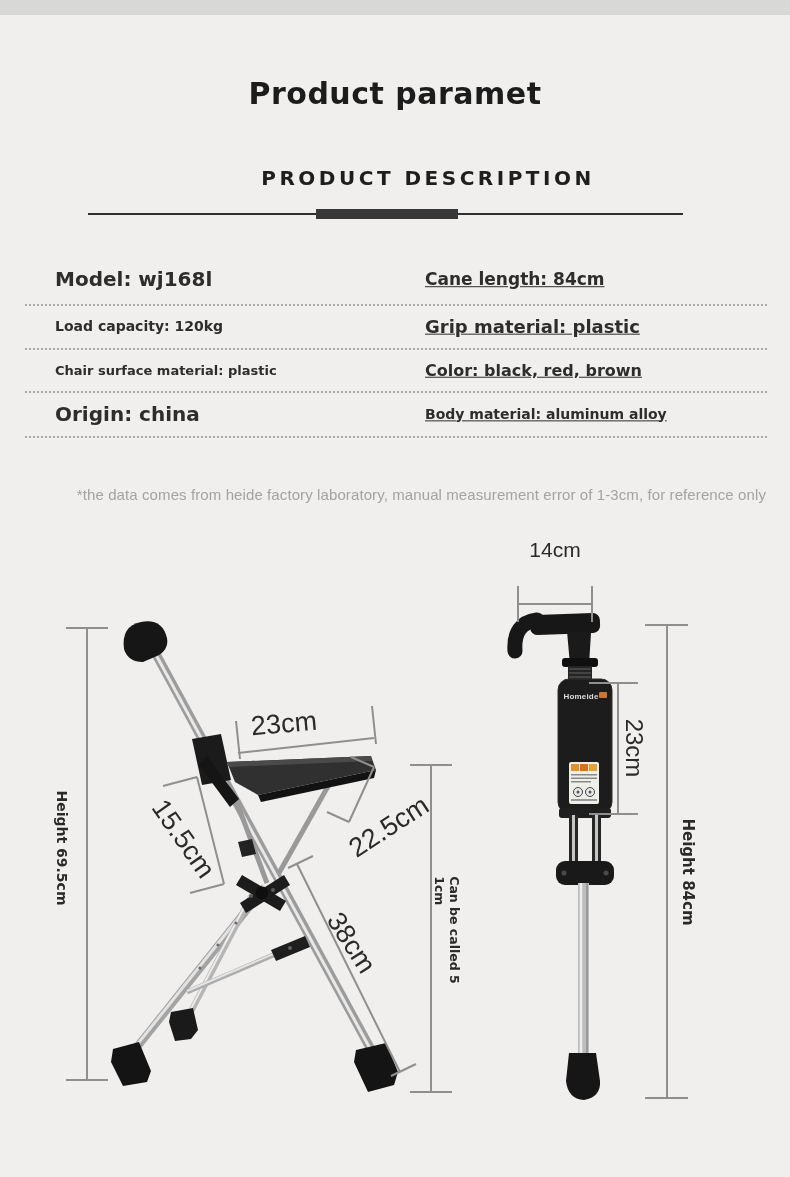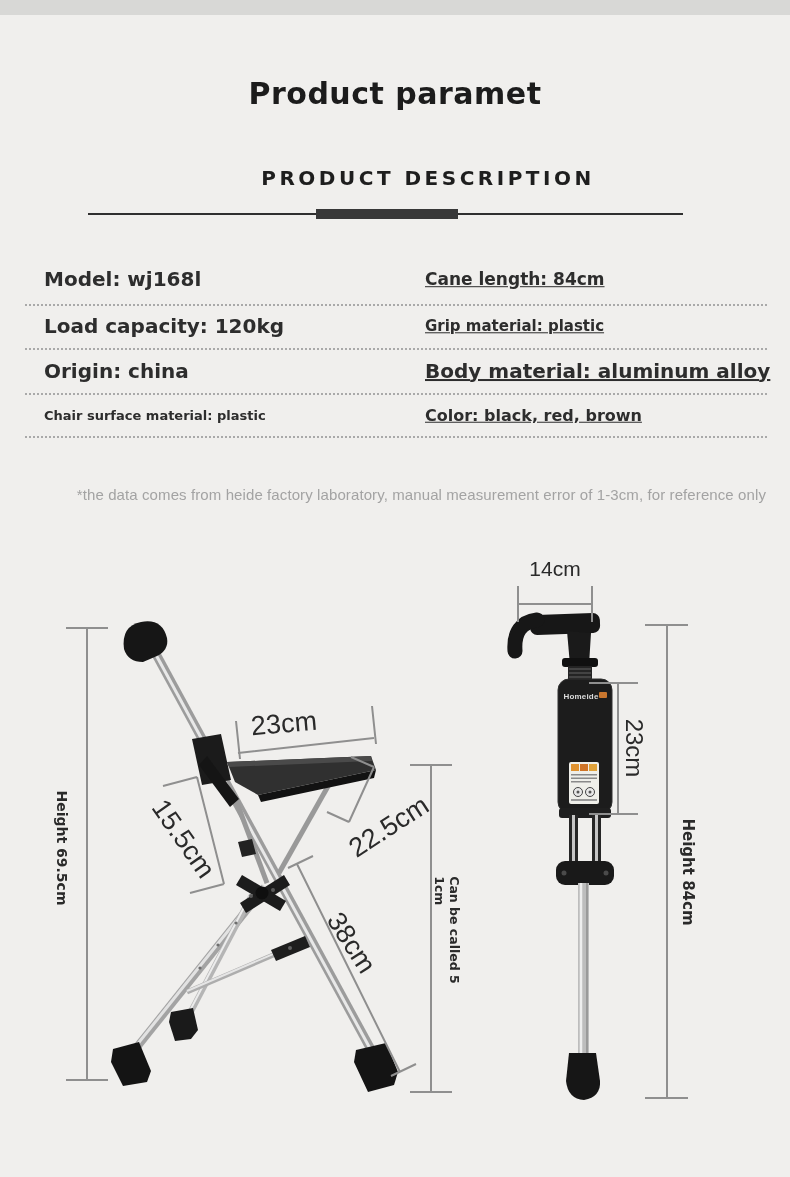--- a/index.html
+++ b/index.html
@@ -29,24 +29,24 @@
   }
   .divider-line{position:absolute;top:198px;left:88px;width:595px;height:2px;background:#2f2f2f;}
   .divider-bar{position:absolute;top:194px;left:316px;width:142px;height:10px;background:#383838;}
   
   .specs{position:absolute;top:240px;left:0;right:0;}
   .spec-row{position:relative;margin:0 23px 0 25px;border-bottom:2px dotted #a9a9a9;}
   .r1{height:49px}.r2{height:43px}.r3{height:42px}.r4{height:43px}.r5{height:41px}
   .cell{position:absolute;top:50%;transform:translateY(-54%);
         font-family:"DejaVu Sans","Liberation Sans",sans-serif;
         font-weight:bold;color:#2d2d2d;white-space:nowrap;}
-  .cell-left{left:19px;text-align:right;}
+  .cell-left{left:30px;text-align:right;}
   .cell-right{left:400px;text-decoration:underline;}
   .sz20{font-size:20px}.sz19{font-size:19px}.sz17{font-size:17px}
-  .sz16{font-size:16px}.sz15{font-size:15px}.sz14{font-size:20px}.sz13{font-size:13px}
+  .sz16{font-size:16px}.sz15{font-size:18px}.sz14{font-size:14px}.sz13{font-size:13px}
   .disclaimer{
     position:absolute;top:471px;right:24px;
     font-size:15px;color:#a3a3a3;letter-spacing:.1px;
   }
   
   .diagram-svg{position:absolute;top:520px;left:0;width:790px;height:657px;}
   .dim-label{
     position:absolute;white-space:nowrap;color:#2a2a2a;
     font-family:"Liberation Sans",sans-serif;font-weight:400;
     transform-origin:center center;
@@ -54,21 +54,21 @@
   .lbl-chair-height{left:62px;top:833px;font-size:14px;font-weight:bold;
     font-family:"DejaVu Sans","Liberation Sans",sans-serif;
     transform:translate(-50%,-50%) rotate(90deg);}
   .lbl-23{left:284px;top:709px;font-size:27px;transform:translate(-50%,-50%) rotate(-5deg);}
   .lbl-155{left:183px;top:824px;font-size:27px;transform:translate(-50%,-50%) rotate(55deg);}
   .lbl-225{left:389px;top:812px;font-size:27px;transform:translate(-50%,-50%) rotate(-33deg);}
   .lbl-38{left:351px;top:928px;font-size:27px;transform:translate(-50%,-50%) rotate(57deg);}
   .lbl-canbe{left:447px;top:915px;font-size:12.5px;font-weight:bold;line-height:15px;
     font-family:"DejaVu Sans","Liberation Sans",sans-serif;white-space:nowrap;
     transform:translate(-50%,-50%) rotate(90deg);}
-  .lbl-14{left:555px;top:554px;font-size:21px;transform:translate(-50%,-50%);}
+  .lbl-14{left:555px;top:535px;font-size:21px;transform:translate(-50%,-50%);}
   .lbl-cane23{left:634px;top:733px;font-size:24px;transform:translate(-50%,-50%) rotate(90deg);}
   .lbl-h84{left:688px;top:857px;font-size:15px;font-weight:bold;
     font-family:"DejaVu Sans","Liberation Sans",sans-serif;
     transform:translate(-50%,-50%) rotate(90deg);}
 </style>
 </head>
 <body>
 
 <div class="page">
 
@@ -81,27 +81,27 @@
 
   <div class="specs">
     <div class="spec-row r1">
       <span class="cell cell-left sz20">Model: wj168l</span>
       <span class="cell cell-right sz17">Cane length: 84cm</span>
     </div>
     <div class="spec-row r3">
       <span class="cell cell-left sz14">Load capacity: 120kg</span>
       <span class="cell cell-right sz15">Grip material: plastic</span>
     </div>
+    <div class="spec-row r5">
+      <span class="cell cell-left sz13">Chair surface material: plastic</span>
+      <span class="cell cell-right sz16">Color: black, red, brown</span>
+    </div>
     <div class="spec-row r4">
       <span class="cell cell-left sz20">Origin: china</span>
       <span class="cell cell-right sz14">Body material: aluminum alloy</span>
-    </div>
-    <div class="spec-row r5">
-      <span class="cell cell-left sz13">Chair surface material: plastic</span>
-      <span class="cell cell-right sz16">Color: black, red, brown</span>
     </div>
   </div>
   <div class="disclaimer">*the data comes from heide factory laboratory, manual measurement error of 1-3cm, for reference only</div>
 
   <svg class="diagram-svg" viewBox="0 520 790 657">
 
     <g>
 
       <path d="M150,628 L374,1040" stroke="#9c9c9c" stroke-width="9" fill="none"></path>
       <path d="M149,627 L373,1039" stroke="#e8e8e8" stroke-width="3" fill="none"></path>

